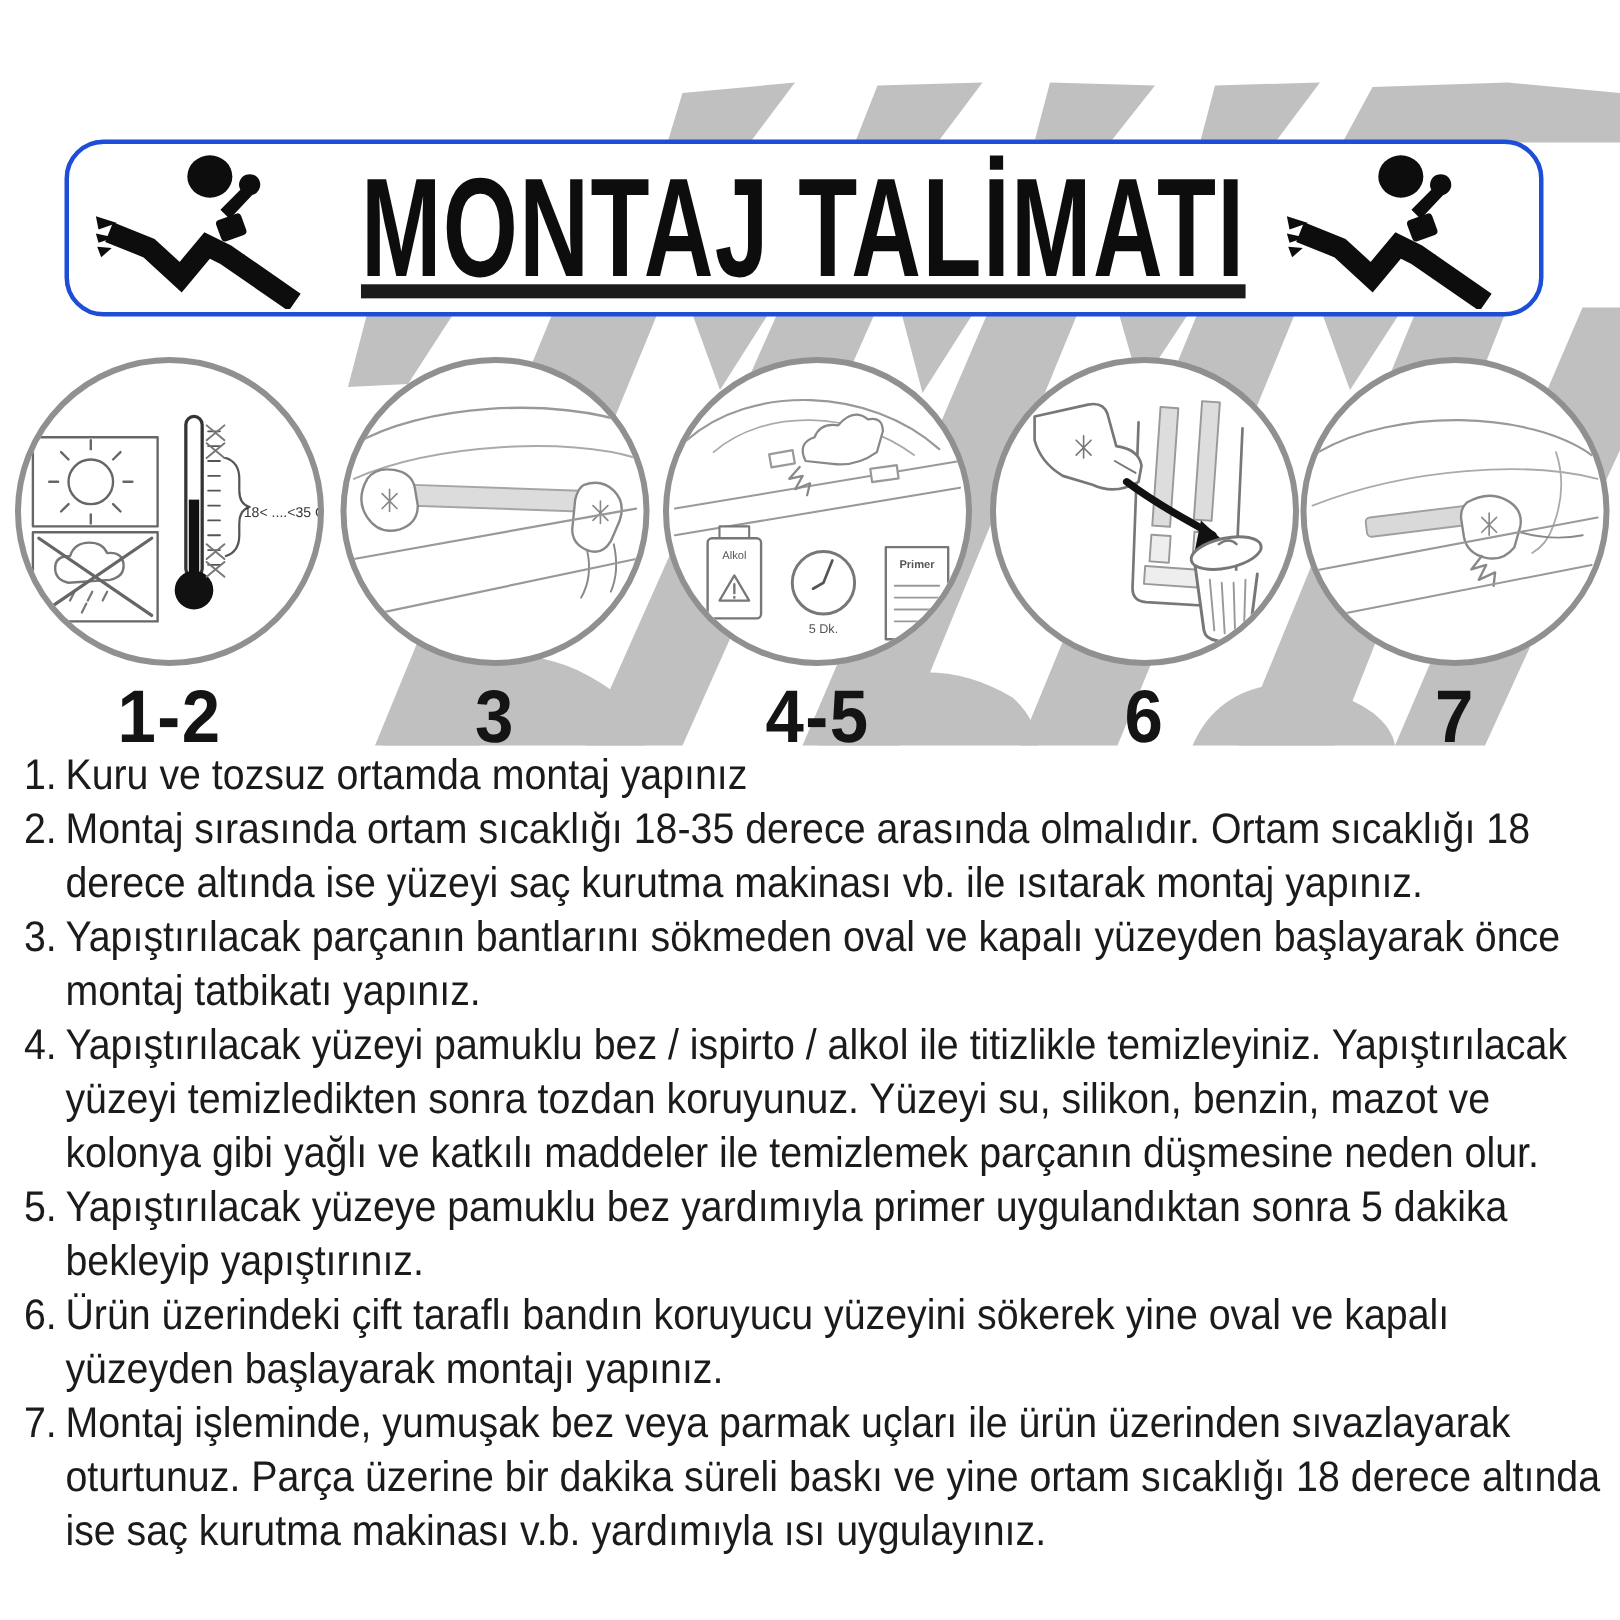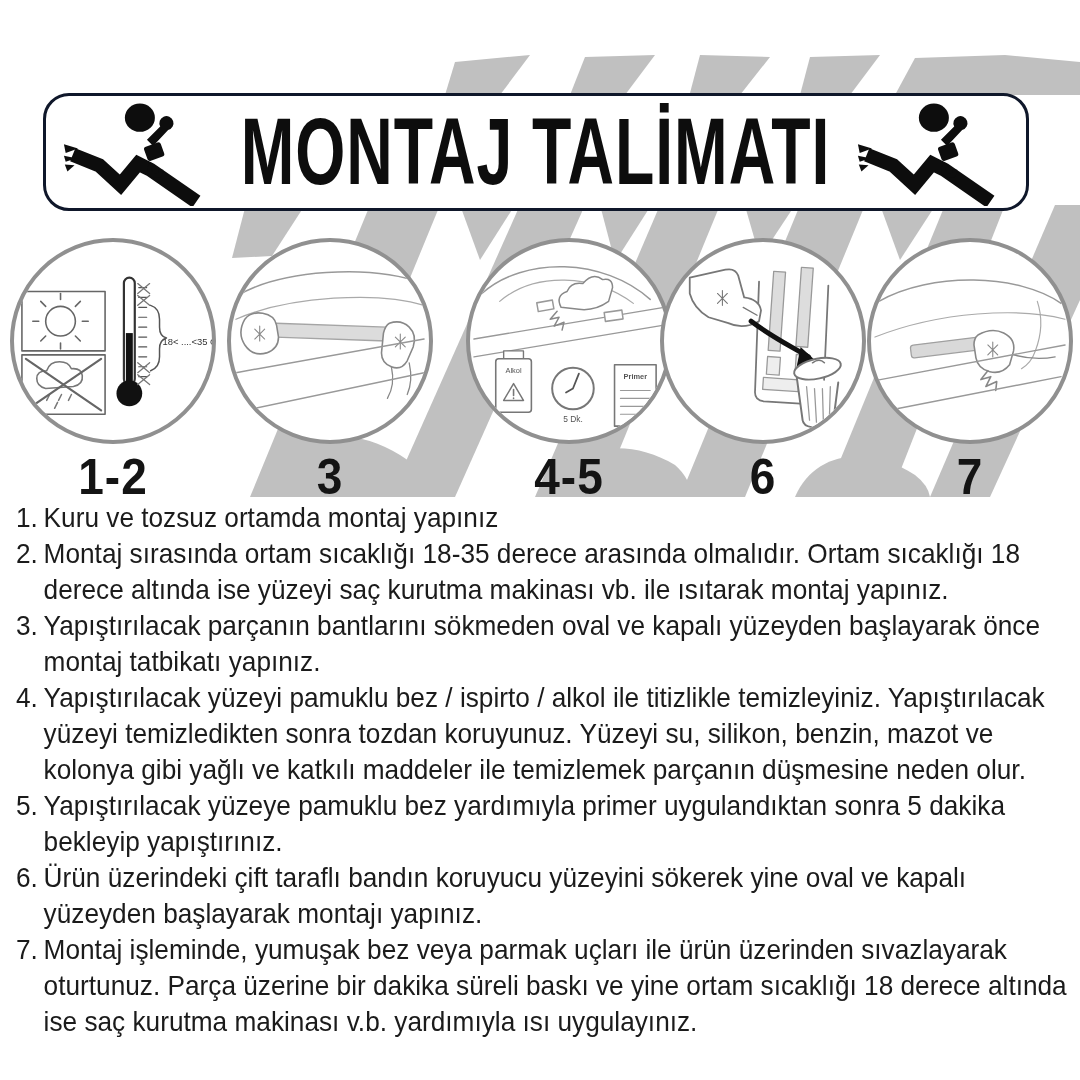--- a/index.html
+++ b/index.html
@@ -5,42 +5,42 @@
   html,body{margin:0;padding:0;background:#fff;}
   .canvas{
     position:relative;width:1080px;height:1080px;background:#ffffff;
     font-family:"Liberation Sans", sans-serif;overflow:hidden;color:#1b1b1b;
   }
   
   .watermark{position:absolute;left:0;top:0;width:1080px;height:1080px;z-index:0;}
   
   .banner{
     position:absolute;left:43px;top:93px;width:980px;height:112px;z-index:2;
-    background:#fff;border:3px solid #0f172a;border-radius:26px;
-    display:flex;align-items:center;justify-content:center;
+    background:#fff;border:3px solid #1d4ed8;border-radius:26px;
+    display:flex;align-items:center;justify-content:center;text-decoration:underline;
   }
   .banner .logo{position:absolute;top:4px;width:158px;height:106px;}
   .banner .logo.left{left:14px;}
   .banner .logo.right{right:14px;}
   .title{
     font-weight:bold;font-size:70px;letter-spacing:1px;color:#0d0d0d;
     transform:scale(0.92,1.34);transform-origin:center center;white-space:nowrap;
   }
   
   .step{position:absolute;top:238px;width:206px;text-align:center;z-index:2;}
   .step .circle{
     width:198px;height:198px;border:4px solid #909090;border-radius:50%;
     background:#fff;overflow:hidden;box-sizing:content-box;
   }
   .step .circle svg{display:block;width:198px;height:198px;}
   .step .step-label{
     margin-top:4px;font-size:46px;font-weight:600;color:#141414;
     transform:scaleY(1.08);transform-origin:top center;letter-spacing:1px;
   }
-  .s1{left:10px;} .s2{left:227px;} .s3{left:466px;} .s4{left:660px;} .s5{left:867px;}
+  .s1{left:10px;} .s2{left:227px;} .s3{left:442px;} .s4{left:660px;} .s5{left:867px;}
   
   .instructions{
     position:absolute;left:16px;top:499px;width:1162px;z-index:2;
     transform:scaleX(0.92);transform-origin:top left;
     list-style:none;margin:0;padding:0;
     font-size:28.5px;line-height:36px;color:#1b1b1b;
   }
   .instructions li{display:flex;}
   .instructions .num{flex:0 0 30px;}
   .instructions .txt{flex:1;}

